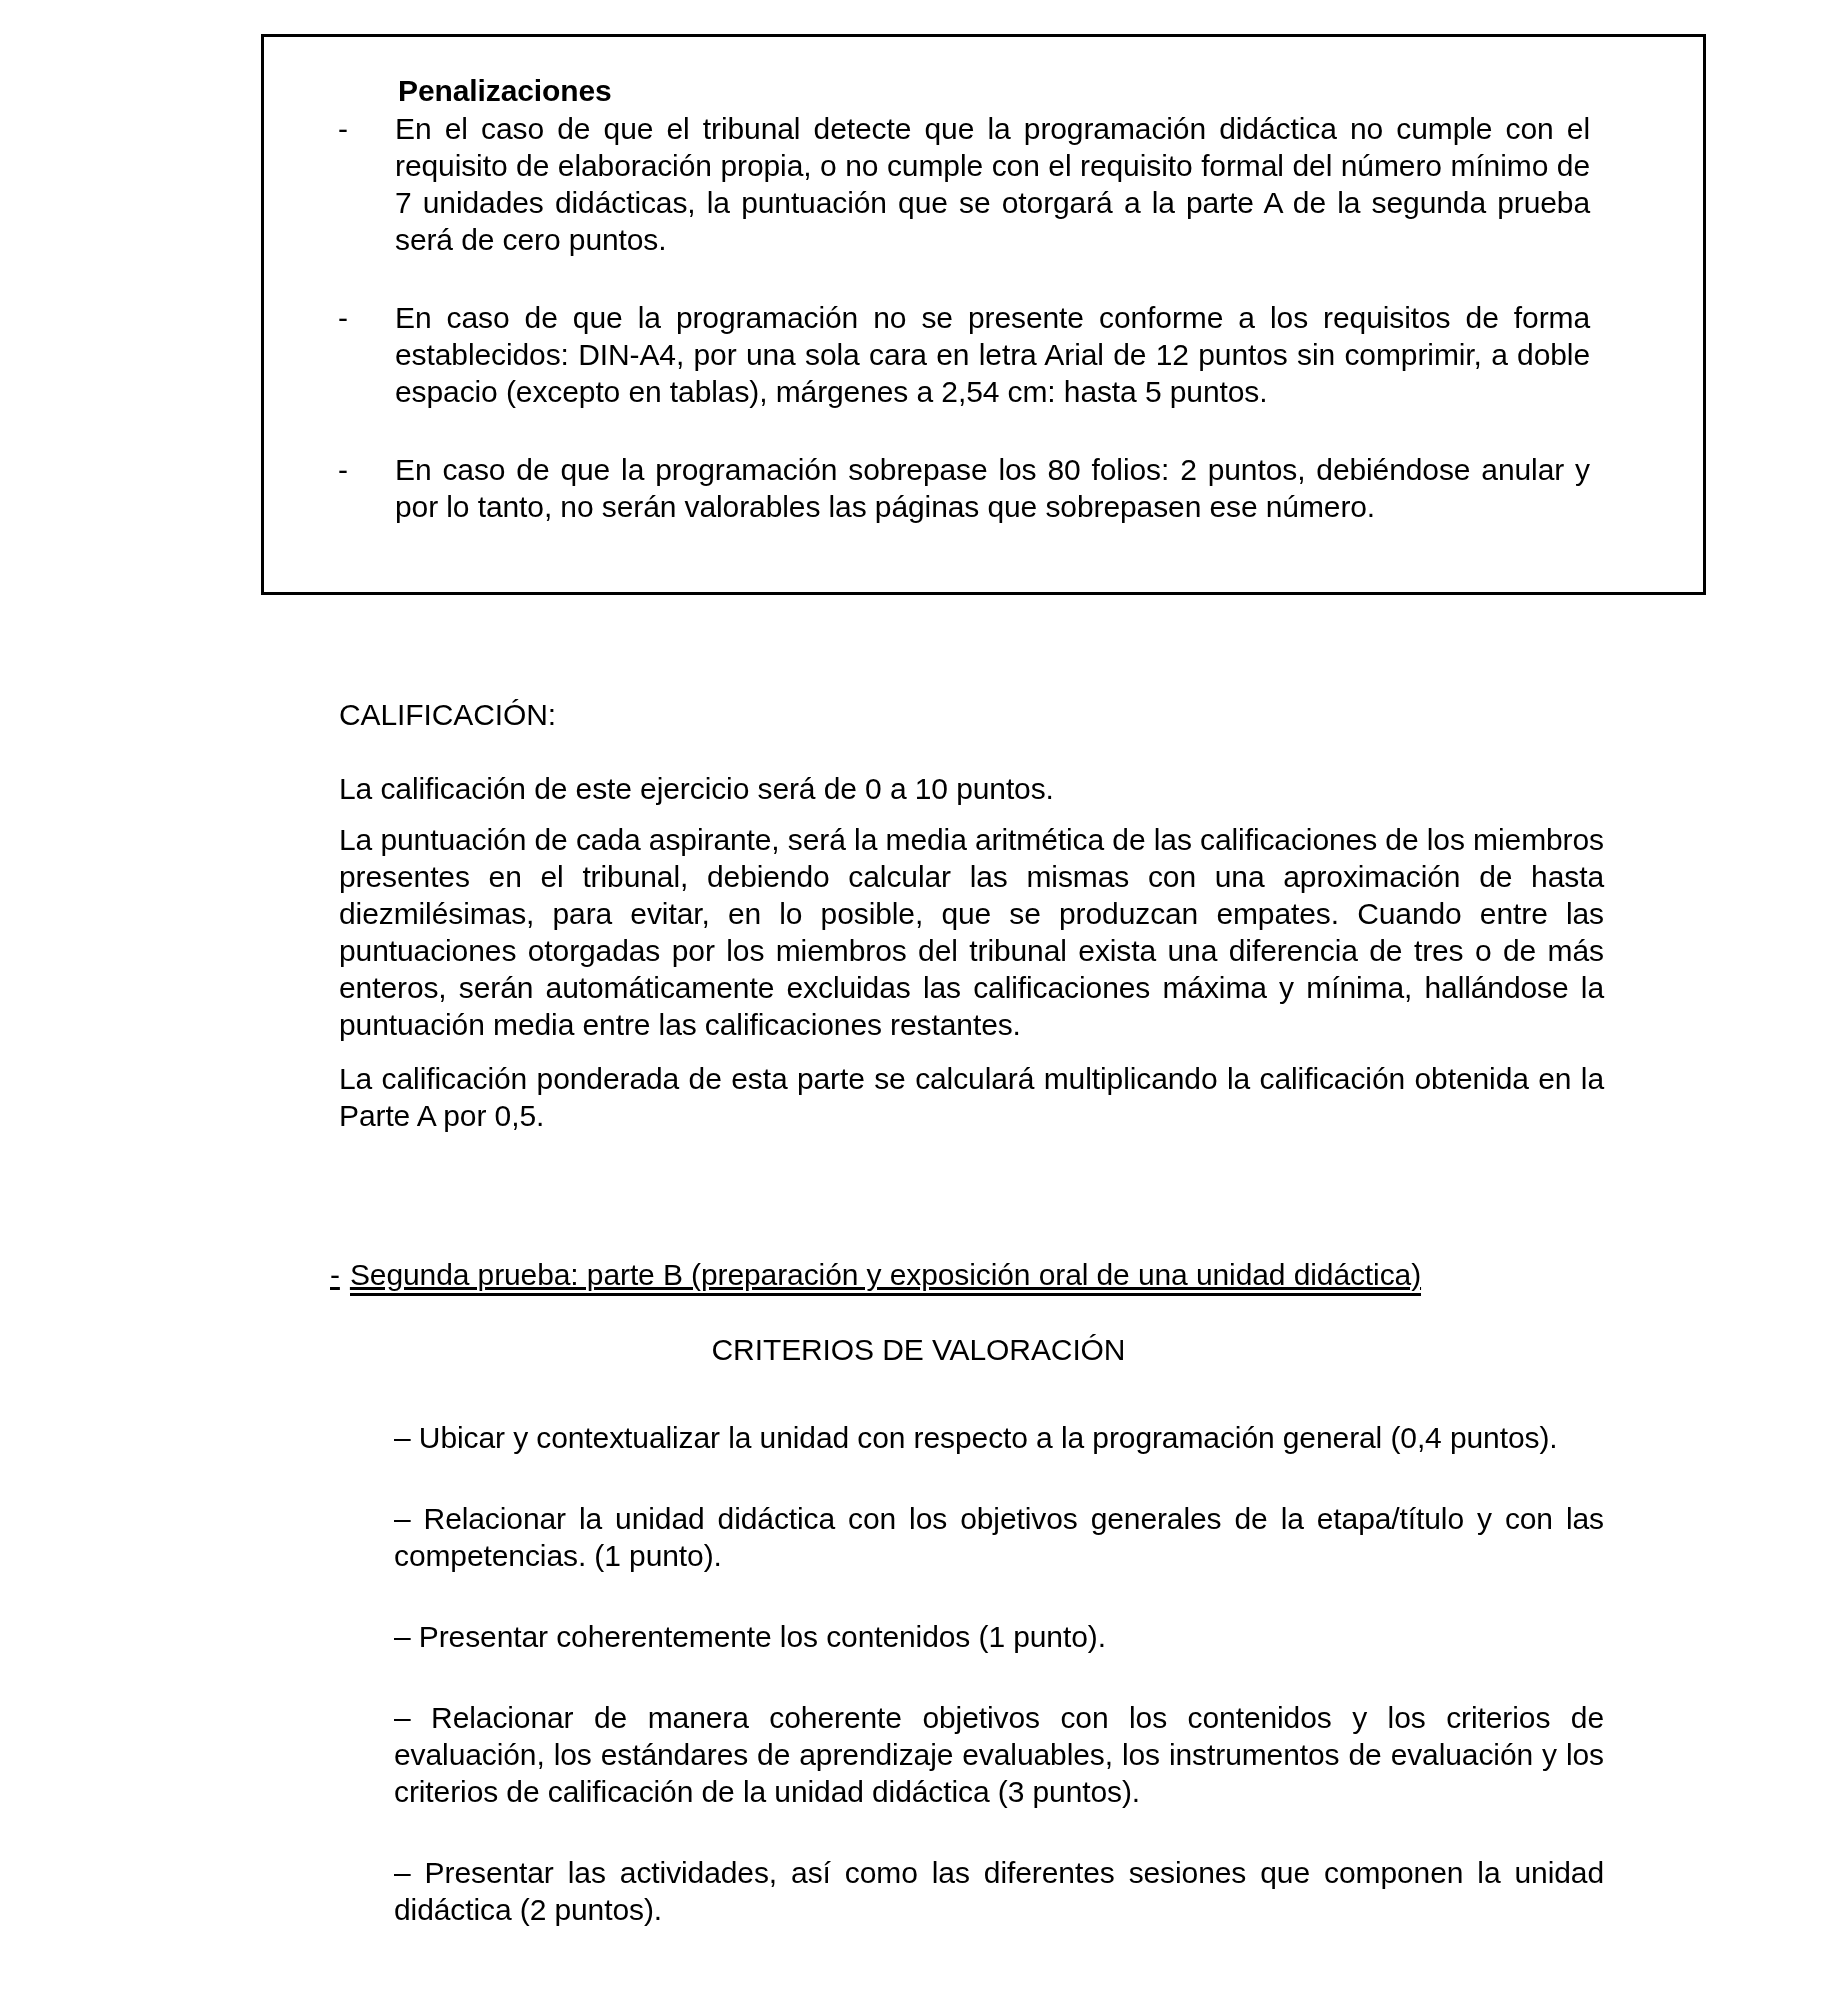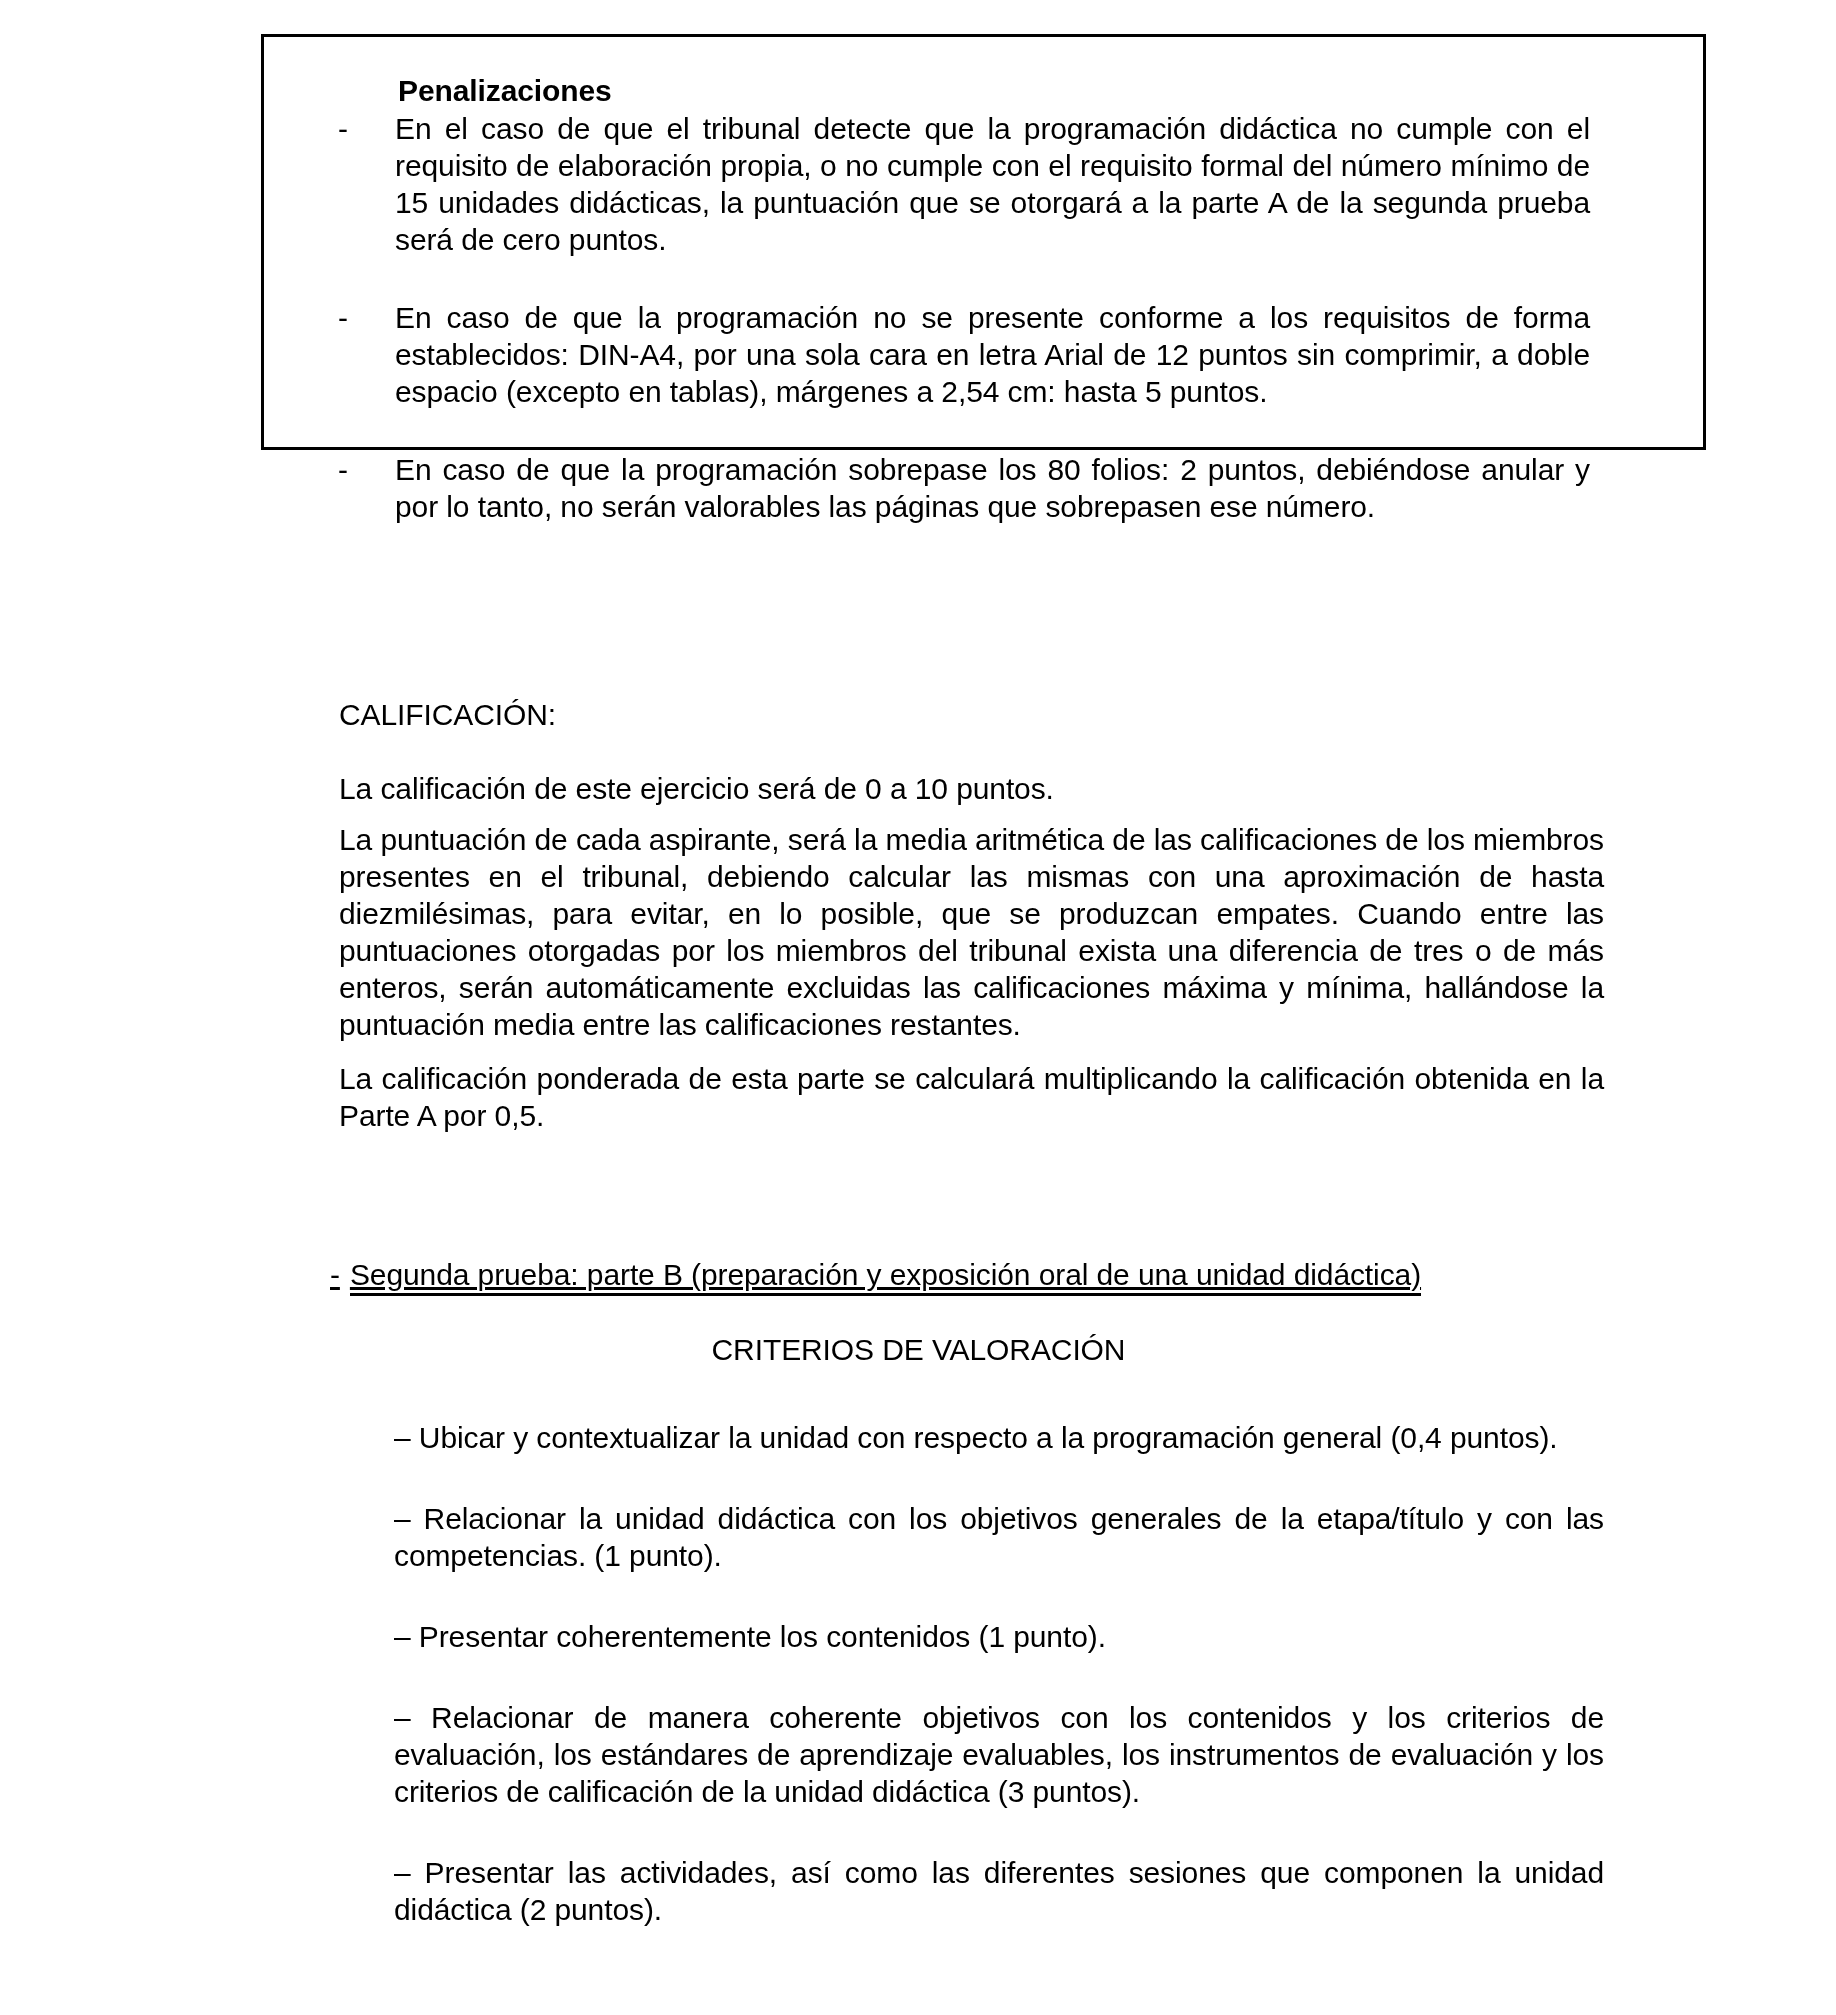--- a/index.html
+++ b/index.html
@@ -15,21 +15,21 @@
     line-height: 37px;
     letter-spacing: -0.1px;
   }
   p { margin: 0; }
   .just { text-align: justify; }
 
   
   .penalty-box {
     position: absolute;
     left: 261px; top: 34px;
-    width: 1445px; height: 416px;
+    width: 1445px; height: 561px;
     border: 3.5px solid #000;
     box-sizing: border-box;
     padding: 35px 113px 0 74px;
   }
   .box-title {
     font-weight: bold;
     margin-left: 60px;
     margin-bottom: 1.4px;
   }
   .bullet { display: flex; margin-top: 0; }
@@ -67,21 +67,21 @@
 </head>
 <body>
 
 <div class="page">
 
   <div class="penalty-box">
     <div class="box-title">Penalizaciones</div>
 
     <div class="bullet">
       <span class="marker">-</span>
-      <p class="btext just">En el caso de que el tribunal detecte que la programación didáctica no cumple con el requisito de elaboración propia, o no cumple con el requisito formal del número mínimo de 15 unidades didácticas, la puntuación que se otorgará a la parte A de la segunda prueba será de cero puntos.</p>
+      <p class="btext just">En el caso de que el tribunal detecte que la programación didáctica no cumple con el requisito de elaboración propia, o no cumple con el requisito formal del número mínimo de 7 unidades didácticas, la puntuación que se otorgará a la parte A de la segunda prueba será de cero puntos.</p>
     </div>
 
     <div class="bullet">
       <span class="marker">-</span>
       <p class="btext just">En caso de que la programación no se presente conforme a los requisitos de forma establecidos: DIN-A4, por una sola cara en letra Arial de 12 puntos sin comprimir, a doble espacio (excepto en tablas), márgenes a 2,54 cm: hasta 5 puntos.</p>
     </div>
 
     <div class="bullet">
       <span class="marker">-</span>
       <p class="btext just">En caso de que la programación sobrepase los 80 folios: 2 puntos, debiéndose anular y por lo tanto, no serán valorables las páginas que sobrepasen ese número.</p>

